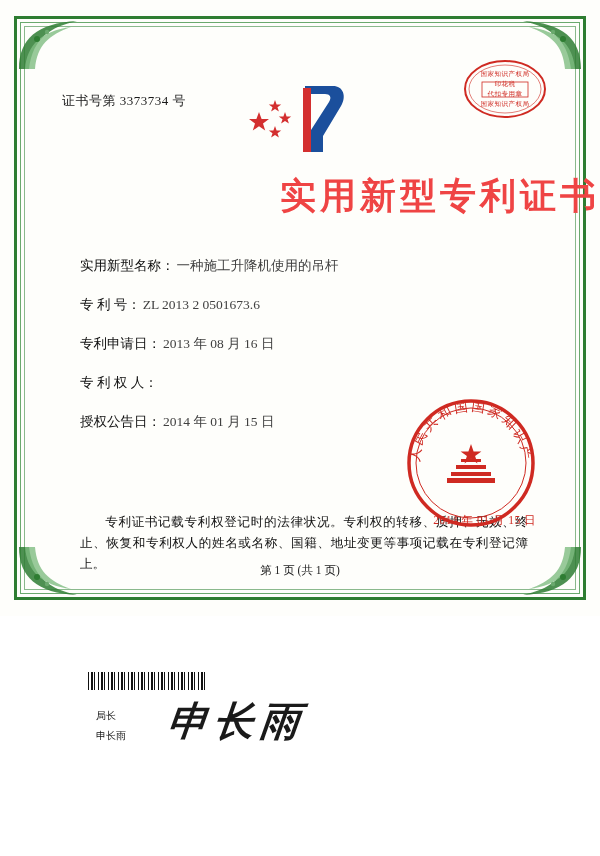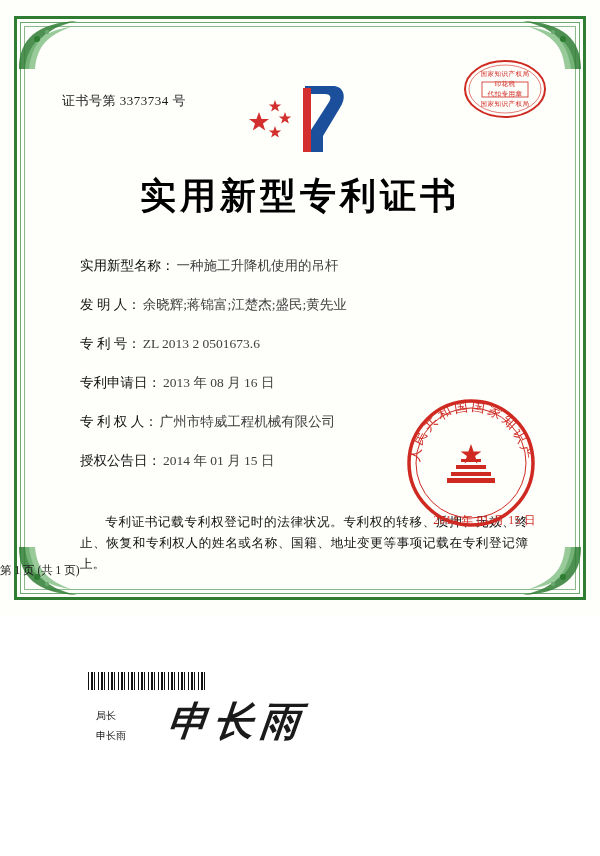--- a/index.html
+++ b/index.html
@@ -90,25 +90,25 @@
     flex-direction: column;
     justify-content: center;
     align-items: center;
     letter-spacing: 0.5px;
   }
 
   .main-title {
     position: absolute;
     left: 0; right: 0;
     top: 172px;
-    text-align: center;
+    text-align: right;
     font-size: 36px;
     font-weight: bold;
     letter-spacing: 4px;
-    color: #000000;
+    color: #ef4444;
     font-family: "DejaVu Serif", "Liberation Serif", serif;
   }
 
   
   .fields {
     position: absolute;
     left: 80px;
     top: 256px;
     right: 76px;
   }
@@ -196,20 +196,21 @@
     font-size: 11.5px;
     color: #cf2a22;
     letter-spacing: 0.5px;
     white-space: nowrap;
   }
 
   .page-footer {
     position: absolute;
     left: 0; right: 0;
     bottom: 38px;
+    text-align: center;
     font-size: 11.5px;
     color: #222;
   }
 </style>
 </head>
 <body>
 
 <div class="certificate">
 
   <div class="border-outer"></div>
@@ -278,34 +279,29 @@
   </div>
 
   <div class="main-title">实用新型专利证书</div>
 
   <div class="fields">
     <div class="field-row">
       <span class="field-label">实用新型名称：</span>
       <span class="field-value">一种施工升降机使用的吊杆</span>
     </div>
     <div class="field-row">
-      <span class="field-label">发 明 人：</span>
-      <span class="field-value">余晓辉;蒋锦富;江楚杰;盛民;黄先业</span>
-    </div>
-    <div class="field-row">
       <span class="field-label">专 利 号：</span>
       <span class="field-value">ZL 2013 2 0501673.6</span>
     </div>
     <div class="field-row">
       <span class="field-label">专利申请日：</span>
       <span class="field-value">2013 年 08 月 16 日</span>
     </div>
     <div class="field-row">
       <span class="field-label">专 利 权 人：</span>
-      <span class="field-value">广州市特威工程机械有限公司</span>
     </div>
     <div class="field-row">
       <span class="field-label">授权公告日：</span>
       <span class="field-value">2014 年 01 月 15 日</span>
     </div>
   </div>
 
   <div class="body-text">
     <p>专利证书记载专利权登记时的法律状况。专利权的转移、质押、无效、终止、恢复和专利权人的姓名或名称、国籍、地址变更等事项记载在专利登记簿上。</p>
   </div>

